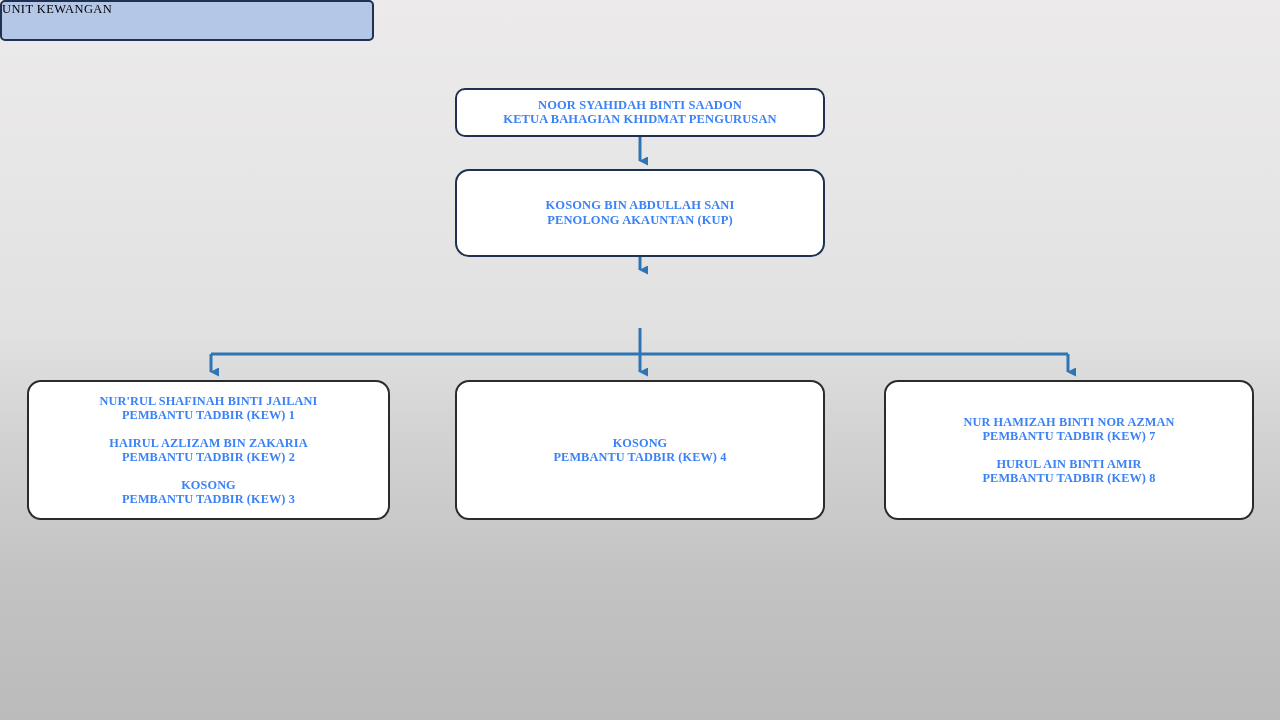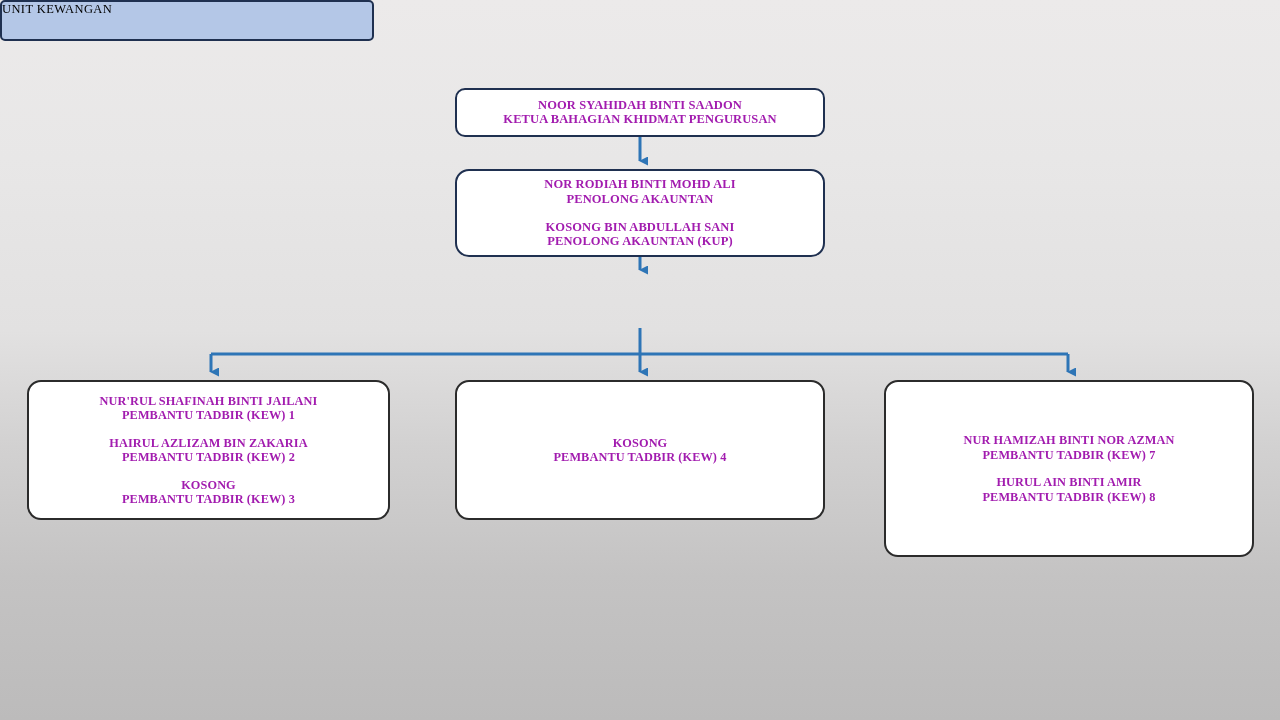--- a/index.html
+++ b/index.html
@@ -42,21 +42,21 @@
   .node {
     position: absolute;
     box-sizing: border-box;
     background: #ffffff;
     border-radius: 14px;
     display: flex;
     flex-direction: column;
     align-items: center;
     justify-content: center;
     text-align: center;
-    color: #a21caf;
+    color: #3b82f6;
     font-weight: bold;
     letter-spacing: 0.1px;
   }
 
   .node-navy {
     border: 2px solid #1f3050;
   }
   .node-dark {
     border: 2px solid #2b2b2b;
   }
@@ -120,21 +120,21 @@
     left: 455px;
     top: 380px;
     width: 370px;
     height: 140px;
     font-size: 12.3px;
   }
   #node-leaf-3 {
     left: 884px;
     top: 380px;
     width: 370px;
-    height: 177px;
+    height: 140px;
     font-size: 12.3px;
   }
 
   
   .person {
     line-height: 1.18;
   }
   .person + .person {
     margin-top: 13px;
   }
@@ -182,24 +182,20 @@
     <span>UNIT KEWANGAN</span>
   </div>
 
   <div id="node-level1" class="node node-navy">
     <span class="line">NOOR SYAHIDAH BINTI SAADON</span>
     <span class="line">KETUA BAHAGIAN KHIDMAT PENGURUSAN</span>
   </div>
 
   <div id="node-level2" class="node node-navy stack">
     <div class="person">
-      <span class="person-name">NOR RODIAH BINTI MOHD ALI</span>
-      <span class="person-post">PENOLONG AKAUNTAN</span>
-    </div>
-    <div class="person">
       <span class="person-name">KOSONG BIN ABDULLAH SANI</span>
       <span class="person-post">PENOLONG AKAUNTAN (KUP)</span>
     </div>
   </div>
 
 
   <div id="node-leaf-1" class="node node-dark stack">
     <div class="person">
       <span class="person-name">NUR'RUL SHAFINAH BINTI JAILANI</span>
       <span class="person-post">PEMBANTU TADBIR (KEW) 1</span>

